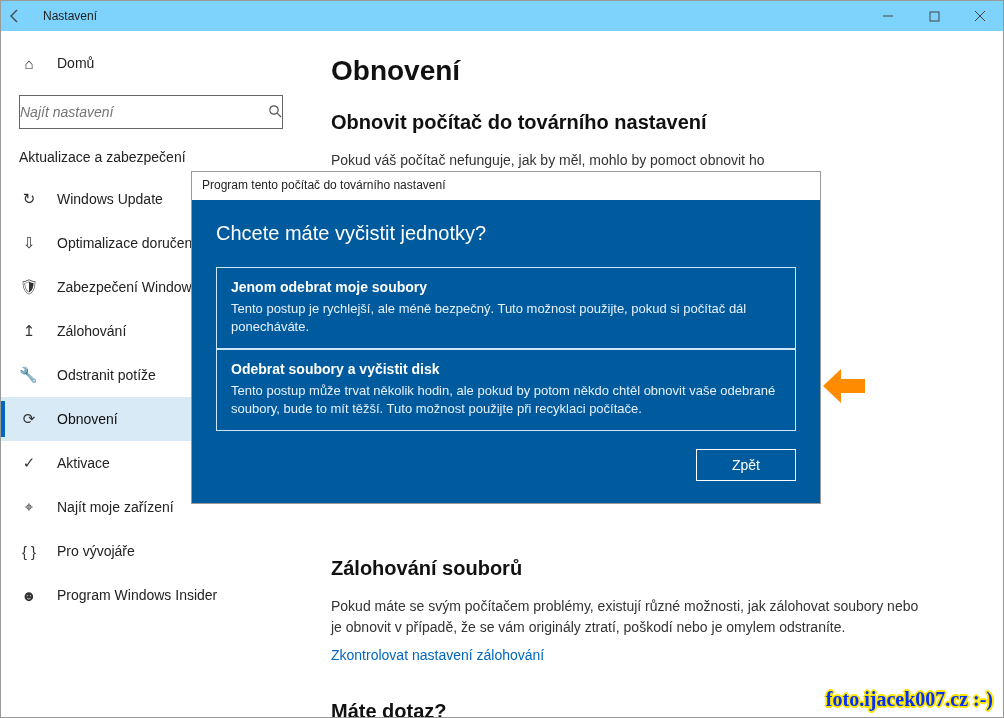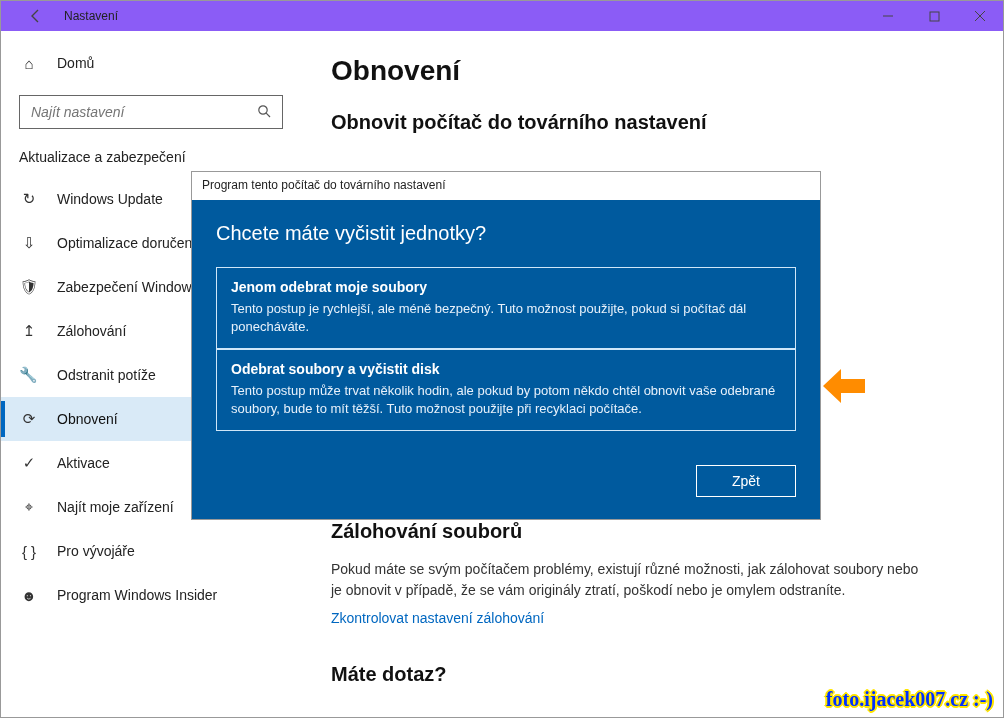--- a/index.html
+++ b/index.html
@@ -1,29 +1,29 @@
 <!DOCTYPE html>
 <html><head>
 <meta charset="utf-8">
 <style>
   * { box-sizing: border-box; margin: 0; padding: 0; }
   html, body { width: 1004px; height: 718px; overflow: hidden; font-family: "Segoe UI", Tahoma, sans-serif; background: #fff; }
   .window { width: 1004px; height: 718px; position: relative; background: #fff; border: 1px solid #999; }
   
-  .titlebar { height: 30px; display: flex; align-items: center; padding-left: 21px; background: #8b5cf6; }
+  .titlebar { height: 30px; display: flex; align-items: center; padding-left: 0; background: #7dd3fc; }
   .titlebar .back { width: 28px; height: 28px; display: flex; align-items: center; justify-content: center; color: #444; font-size: 16px; cursor: default; }
   .titlebar .title { margin-left: 14px; font-size: 12px; color: #222; }
   .titlebar .controls { margin-left: auto; display: flex; }
   .titlebar .ctrl { width: 46px; height: 30px; display: flex; align-items: center; justify-content: center; color: #444; font-size: 12px; }
   
   .body { position: absolute; top: 30px; left: 0; right: 0; bottom: 0; display: flex; }
   .sidebar { width: 300px; background: #fff; padding: 14px 0 0 0; border-right: 0; }
   .home-row { display: flex; align-items: center; height: 36px; padding-left: 18px; font-size: 14px; color: #222; margin-bottom: 14px; }
   .home-row .icon { width: 20px; text-align: center; margin-right: 18px; font-size: 15px; }
-  .searchbox { margin: 0 18px 18px 18px; height: 34px; border: 1px solid #666; display: flex; align-items: center; padding: 0 11px; position: relative; }
+  .searchbox { margin: 0 18px 18px 18px; height: 34px; border: 1px solid #666; display: flex; align-items: center; padding: 0 0; position: relative; }
   .searchbox input { border: none; outline: none; flex: 1; font-size: 14px; font-style: italic; color: #666; background: transparent; }
   .searchbox .sicon { color: #555; font-size: 14px; }
   .section-head { padding: 2px 18px 12px 18px; font-size: 14px; font-weight: 400; color: #222; }
   .nav { list-style: none; }
   .nav li { display: flex; align-items: center; height: 44px; padding-left: 18px; font-size: 14px; color: #222; cursor: default; }
   .nav li .icon { width: 20px; text-align: center; margin-right: 18px; font-size: 15px; color: #333; }
   .nav li.selected { background: #d9eaf7; position: relative; color: #111; }
   .nav li.selected::before { content: ""; position: absolute; left: 0; top: 4px; bottom: 4px; width: 4px; background: #0067c0; }
   .main { flex: 1; padding: 24px 34px 0 30px; overflow: hidden; position: relative; }
   .main h1 { font-size: 28px; font-weight: 600; margin-bottom: 24px; color: #111; }
@@ -33,21 +33,21 @@
   .spacer-large { height: 350px; }
   .section { margin-bottom: 36px; }
   
   .modal { position: absolute; left: 190px; top: 170px; width: 630px; background: #fff; border: 1px solid #999; box-shadow: 0 0 0 rgba(0,0,0,0); z-index: 10; }
   .modal-title { height: 28px; background: #fff; font-size: 12px; color: #222; padding: 6px 10px; }
   .modal-body { background: #005a9e; color: #fff; padding: 22px 24px 22px 24px; }
   .modal-body h3 { font-size: 20px; font-weight: 400; margin-bottom: 22px; }
   .opt { border: 1px solid #cfe6f8; padding: 10px 14px 12px 14px; cursor: default; line-height: 1.4; }
   .opt .opt-title { font-weight: 600; font-size: 14px; margin-bottom: 2px; }
   .opt .opt-desc { font-size: 13px; color: #e7f1fb; }
-  .modal-buttons { display: flex; justify-content: flex-end; gap: 6px; margin-top: 34px; text-align: right; }
+  .modal-buttons { display: flex; justify-content: flex-end; gap: 6px; margin-top: 18px; text-align: right; }
   .mbtn { width: 100px; height: 32px; border: 1px solid #fff; background: transparent; color: #fff; font-size: 14px; display: flex; align-items: center; justify-content: center; cursor: default; }
   
   .arrow { position: absolute; left: 822px; top: 368px; z-index: 20; color: #ff8c00; }
   
   .watermark { position: absolute; right: 10px; bottom: 6px; font-family: "Comic Sans MS", cursive; font-weight: 700; font-size: 20px; color: #0030ff; text-shadow: -1px -1px 0 #ffe600, 1px -1px 0 #ffe600, -1px 1px 0 #ffe600, 1px 1px 0 #ffe600, -2px 0 0 #ffe600, 2px 0 0 #ffe600, 0 -2px 0 #ffe600, 0 2px 0 #ffe600; z-index: 30; }
 </style>
 </head>
 <body>
 
 <div class="window">
@@ -136,20 +136,21 @@
           <span class="icon">☻</span>
           <span>Program Windows Insider</span>
         </li>
       </ul>
     </div>
 
     <div class="main">
       <h1>Obnovení</h1>
       <div class="section">
         <h2>Obnovit počítač do továrního nastavení</h2>
+        <p class="body-text">Pokud váš počítač nefunguje, jak by měl, mohlo by pomoct obnovit ho</p>
       </div>
       <div class="spacer-large"></div>
       <div class="section">
         <h2>Zálohování souborů</h2>
         <p class="body-text">Pokud máte se svým počítačem problémy, existují různé možnosti, jak zálohovat soubory nebo je obnovit v případě, že se vám originály ztratí, poškodí nebo je omylem odstraníte.</p>
         <a class="link" href="#">Zkontrolovat nastavení zálohování</a>
       </div>
       <div class="section">
         <h2>Máte dotaz?</h2>
       </div>

